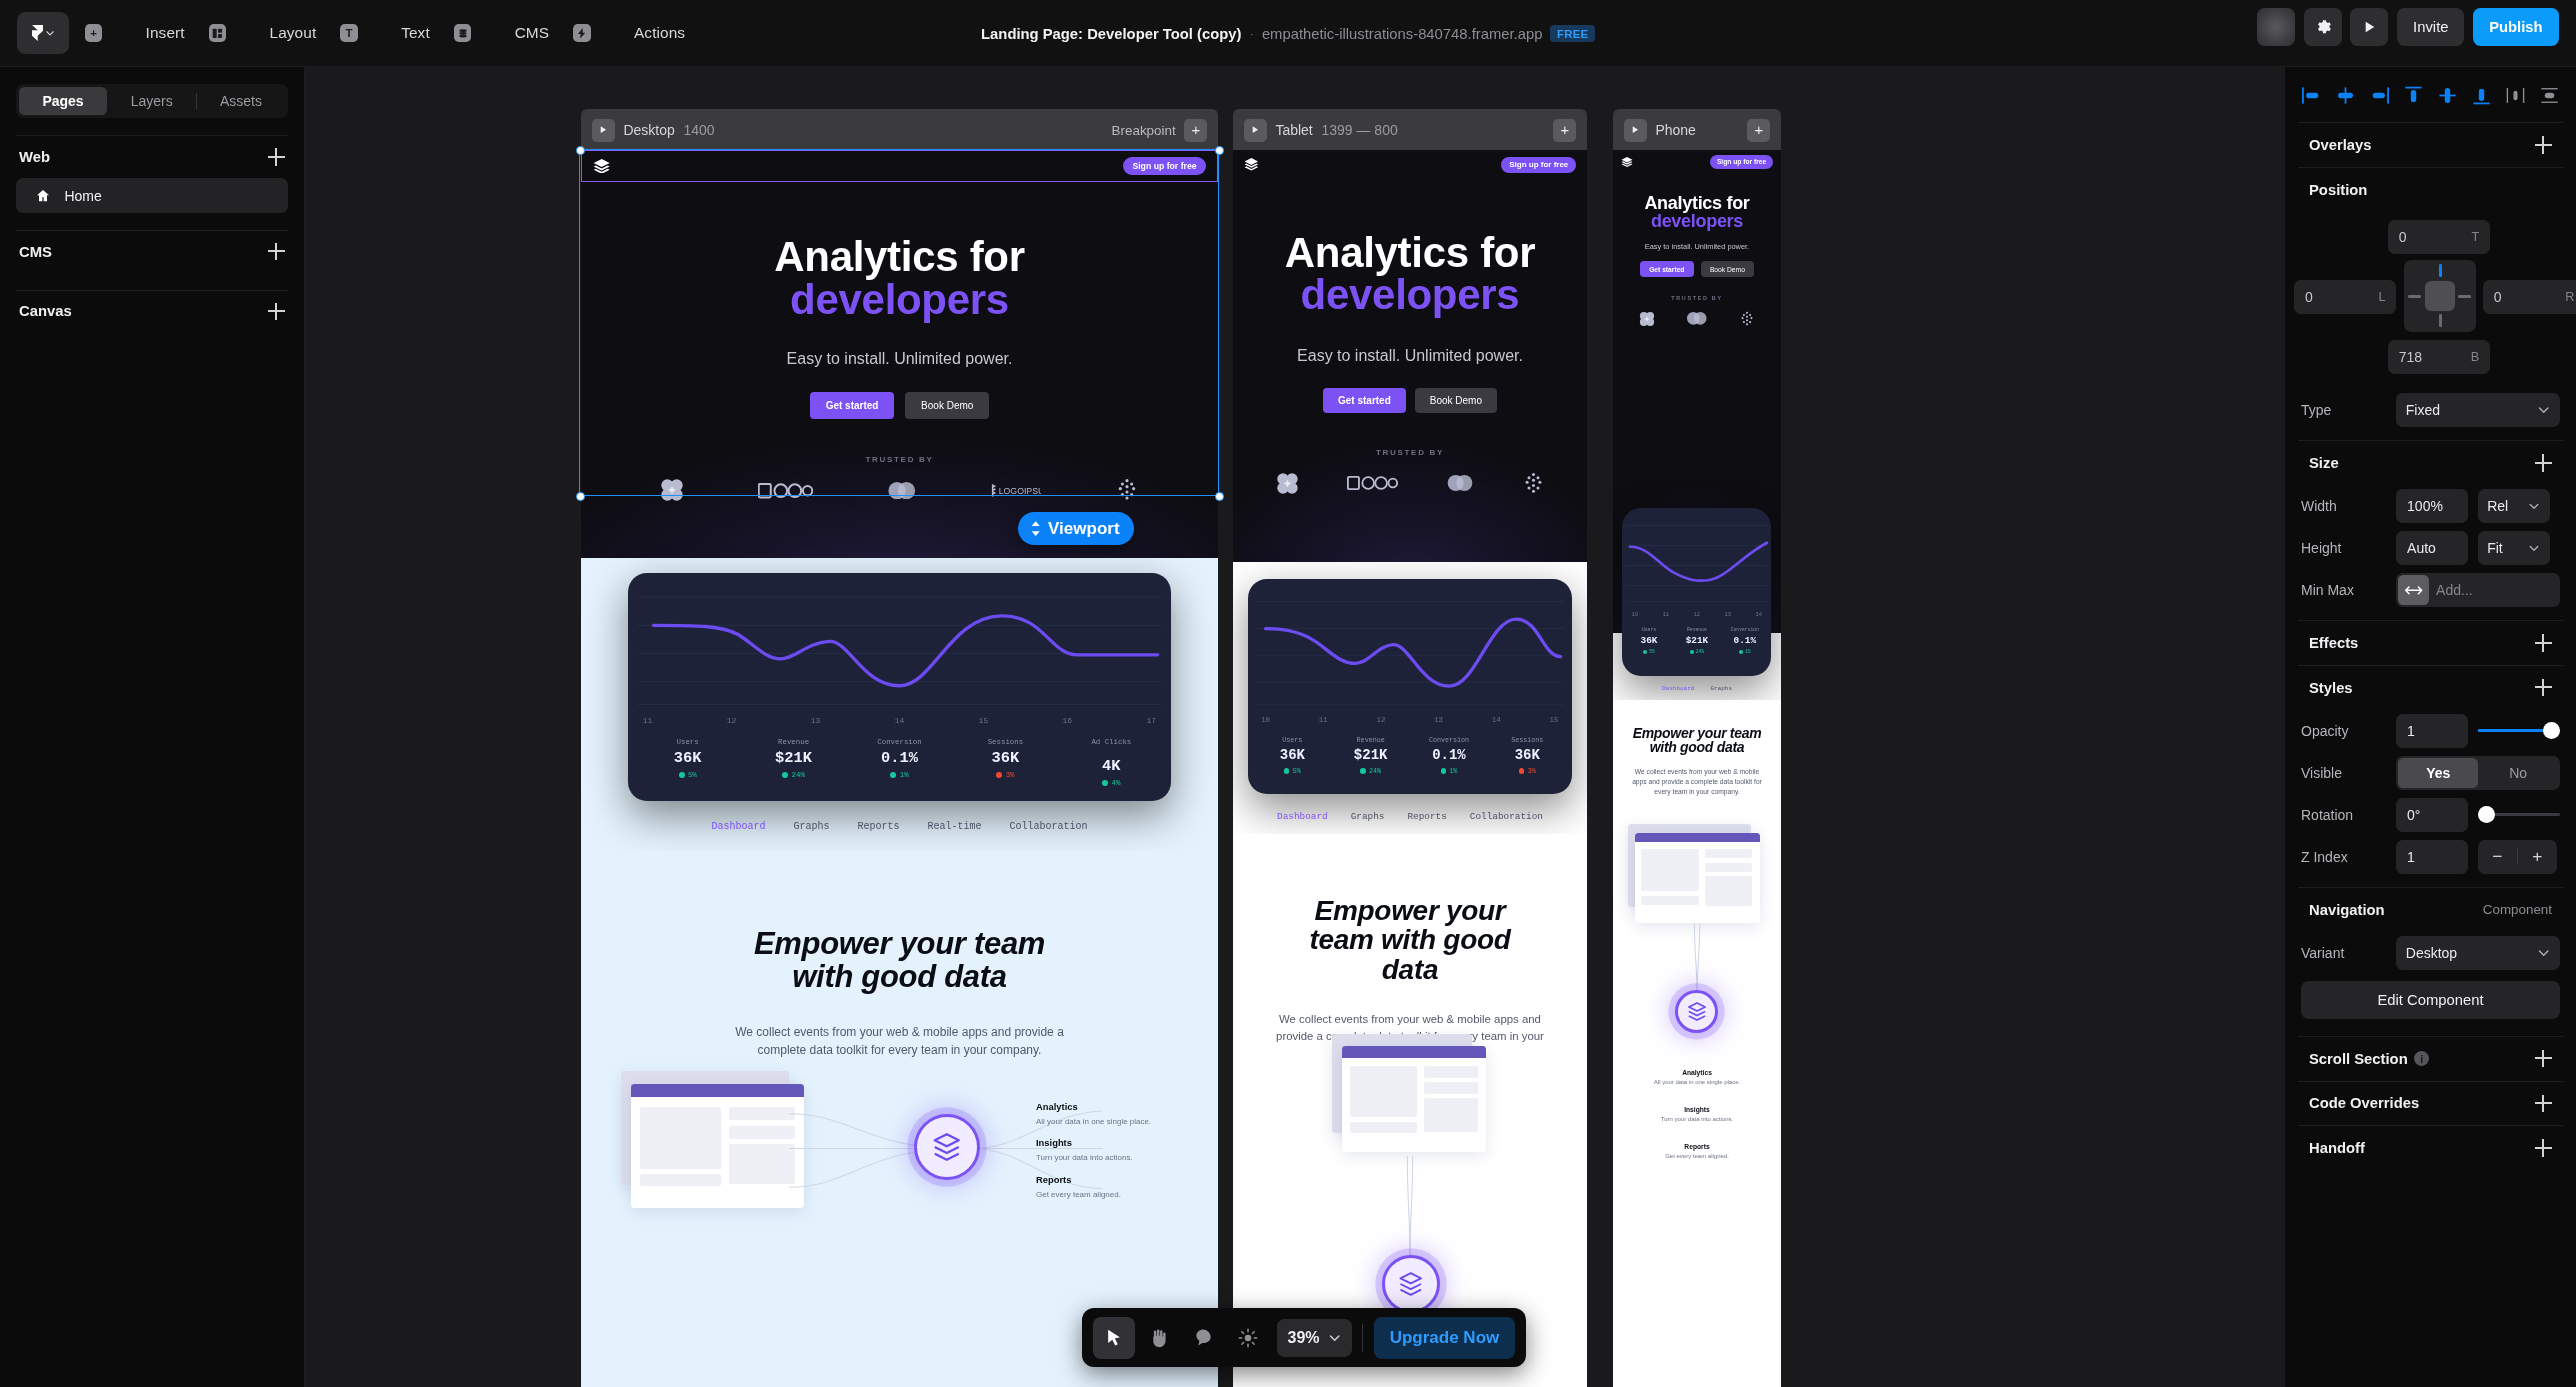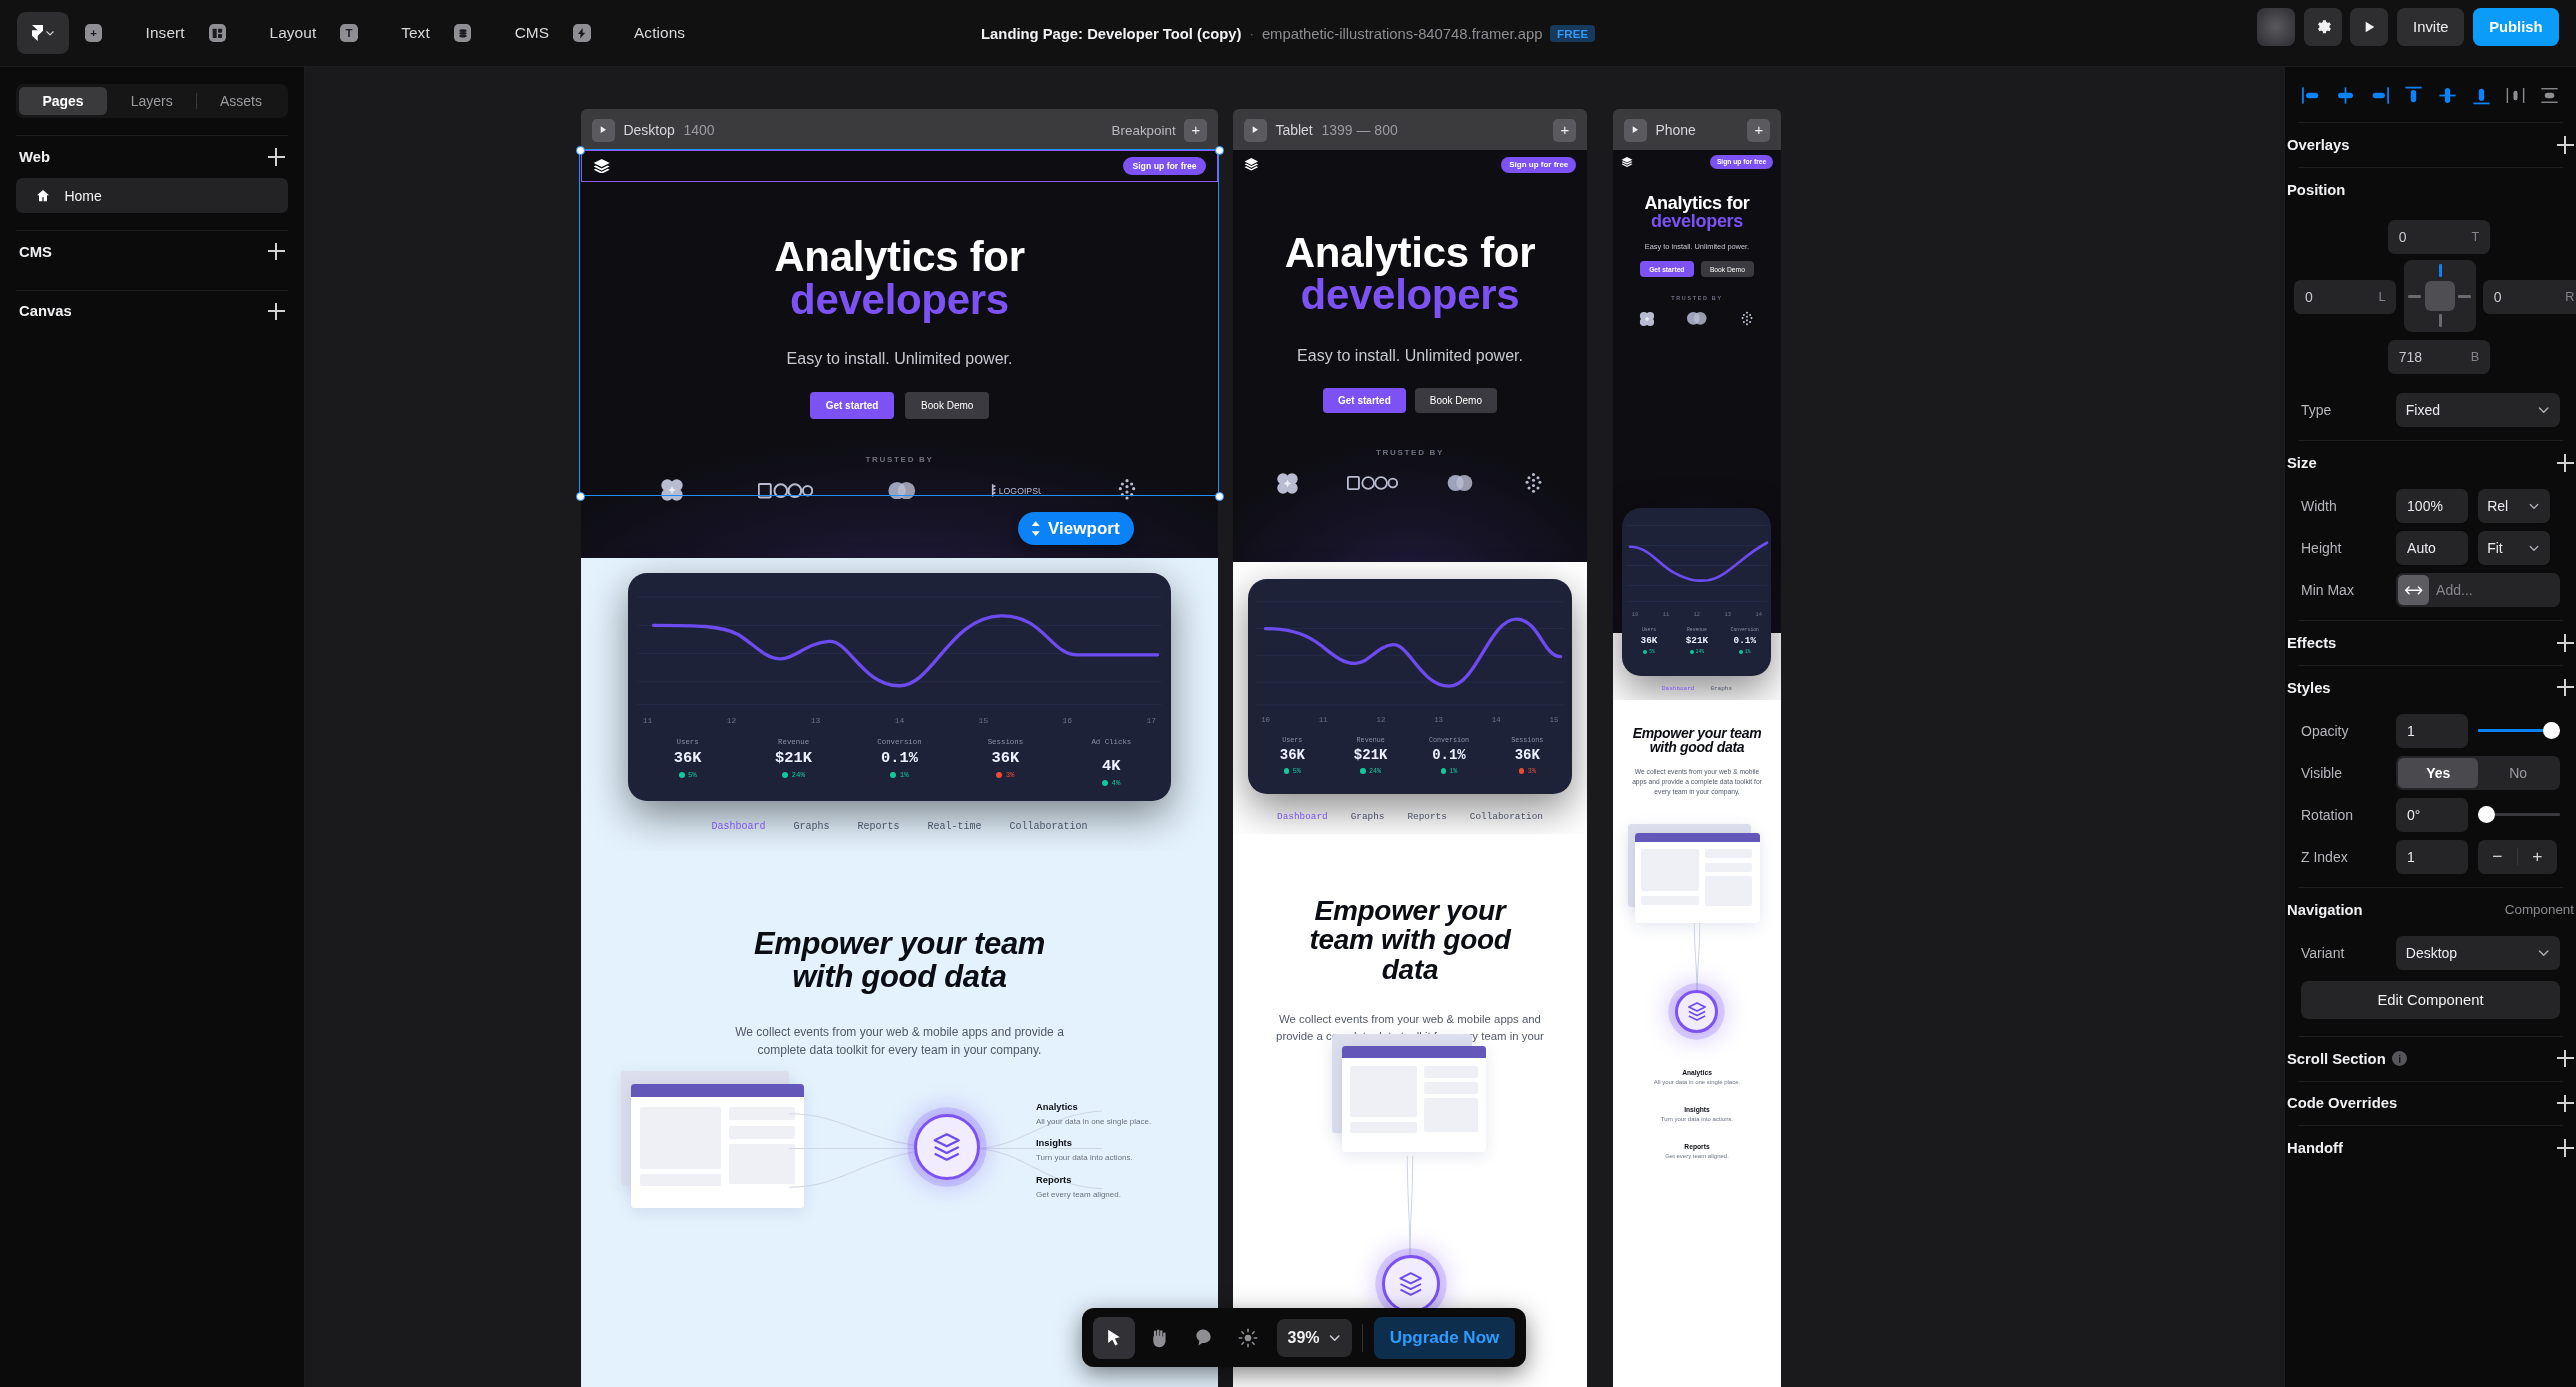--- a/index.html
+++ b/index.html
@@ -243,21 +243,21 @@
     position: absolute; top: 67px; right: 0; width: 292px; height: 1320px;
     background: #0b0b0c; border-left: 0.7px solid #1d1d1f; overflow: hidden;
   }
   .align-row {
     display: flex; align-items: center; justify-content: space-between;
     padding: 17.4px 14.8px 14.8px 14.8px;
   }
   .align-ico { width: 23px; height: 23px; cursor: pointer; }
   .rp-div { height: 0.7px; background: #1e1e20; margin: 0 13.4px; }
   .rp-sec-head {
-    display: flex; align-items: center; padding: 0 2px; height: 44px;
+    display: flex; align-items: center; padding: 0 24px; height: 44px;
   }
   .rp-sec-title { font-size: 14.8px; font-weight: 700; color: #f1f1f4; }
   .rp-sec-note { font-size: 13.4px; color: #8a8a90; margin-left: auto; }
   .rp-row {
     display: flex; align-items: center; padding: 0 16px; height: 42px; gap: 9.4px;
   }
   .rp-lbl { width: 86px; font-size: 14px; color: #b6b6bc; flex: none; }
   .field {
     height: 34px; border-radius: 6.7px; background: #252527;
     display: flex; align-items: center; padding: 0 10.7px;

